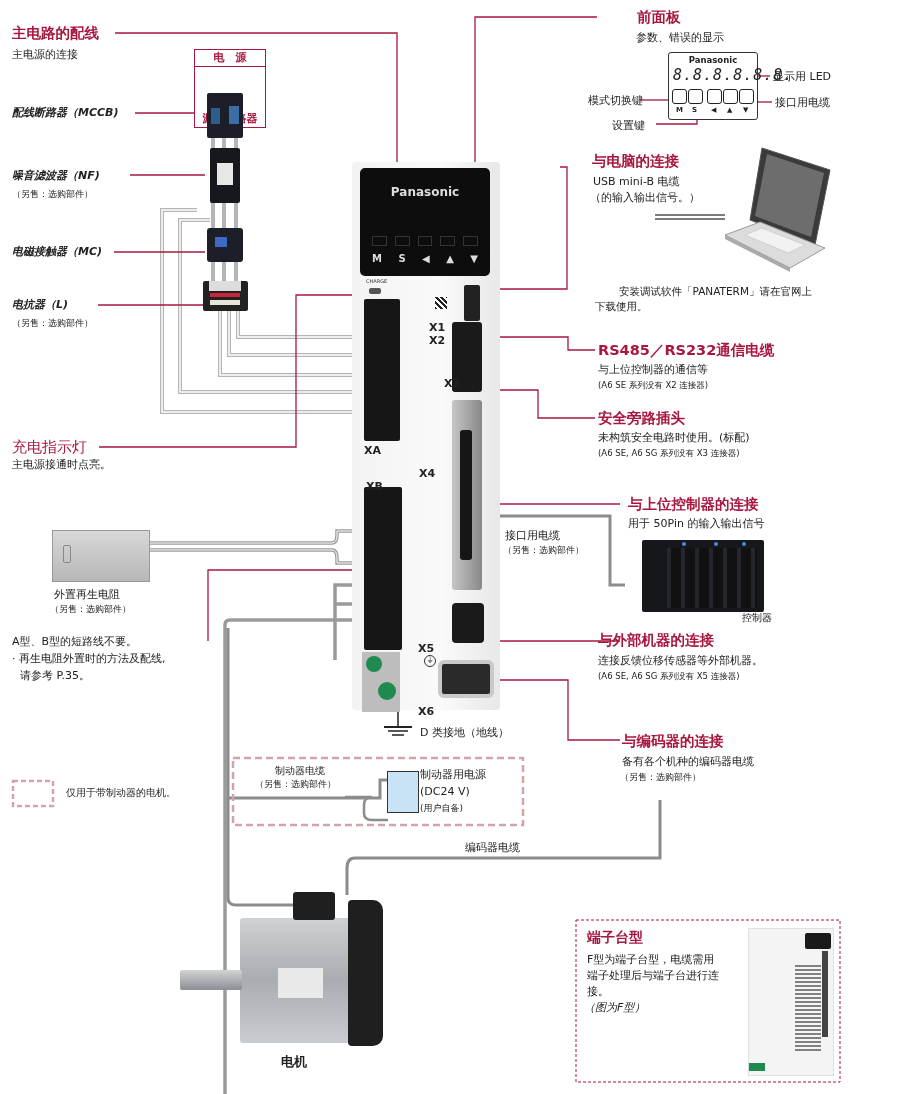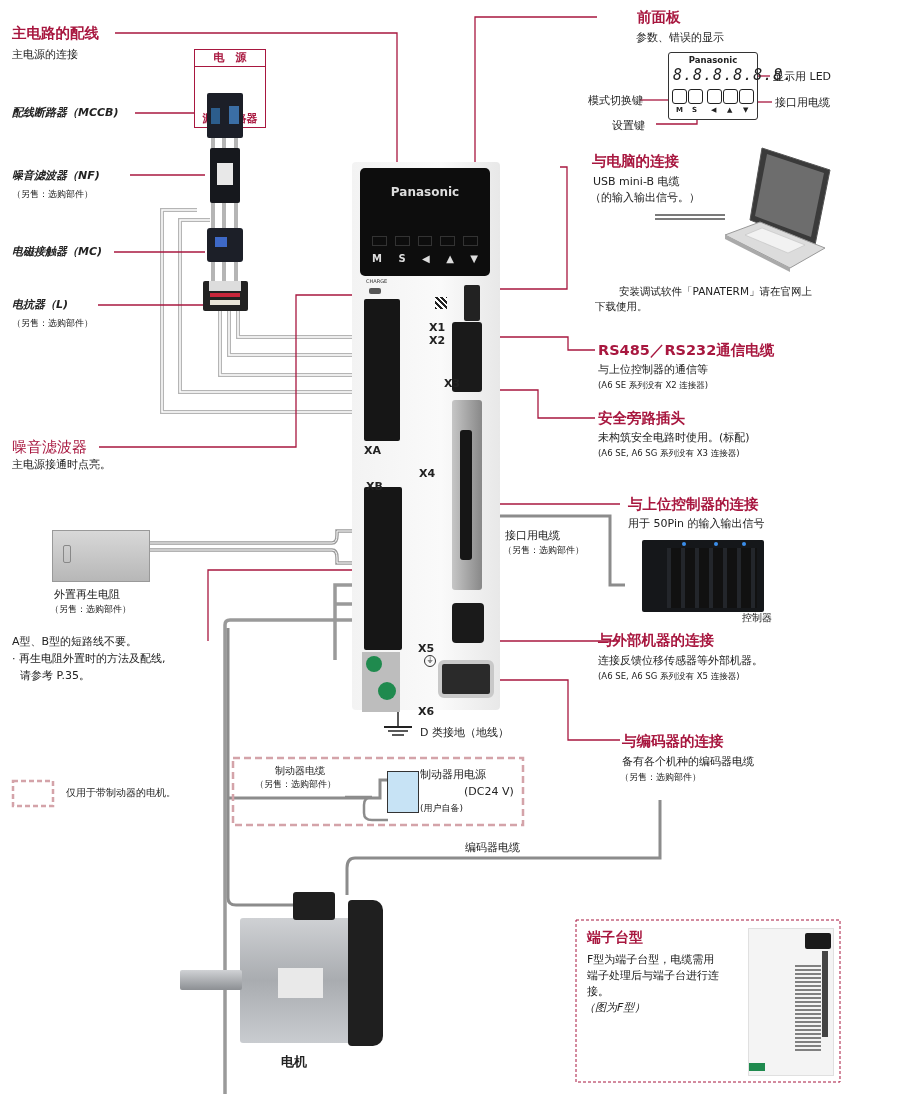--- a/index.html
+++ b/index.html
@@ -148,21 +148,21 @@
 </div>
 <div class="dev" style="left:207px;top:228px;width:36px;height:34px;background:#1c1f28;border-radius:3px;">
   <div style="position:absolute;left:8px;top:9px;width:12px;height:10px;background:#3e69c7;"></div>
 </div>
 <div class="dev" style="left:203px;top:281px;width:45px;height:30px;background:#222;border-radius:2px;">
   <div style="position:absolute;left:6px;top:0;width:32px;height:10px;background:#ddd;"></div>
   <div style="position:absolute;left:7px;top:12px;width:30px;height:4px;background:#c8263b;"></div>
   <div style="position:absolute;left:7px;top:19px;width:30px;height:5px;background:#e9e5d8;"></div>
 </div>
 
-<div class="abs title" style="left:12px;top:438px;font-weight:normal;font-size:15px;">噪音滤波器</div>
+<div class="abs title" style="left:12px;top:438px;font-weight:normal;font-size:15px;">充电指示灯</div>
 <div class="abs t-normal" style="left:12px;top:456px;">主电源接通时点亮。</div>
 
 <div class="dev" style="left:52px;top:530px;width:96px;height:50px;background:linear-gradient(#d8d8d8,#b7b7b7);border:1px solid #999;">
   <div style="position:absolute;left:10px;top:14px;width:6px;height:16px;border:1px solid #888;border-radius:2px;"></div>
 </div>
 <div class="abs t-normal" style="left:54px;top:586px;">外置再生电阻</div>
 <div class="abs t-small" style="left:50px;top:602px;">（另售：选购部件）</div>
 <div class="abs t-normal" style="left:12px;top:633px;">A型、B型的短路线不要。</div>
 <div class="abs t-normal" style="left:12px;top:650px;">· 再生电阻外置时的方法及配线,</div>
 <div class="abs t-normal" style="left:20px;top:667px;">请参考 P.35。</div>
@@ -278,21 +278,21 @@
 
 <div class="abs title" style="left:622px;top:732px;">与编码器的连接</div>
 <div class="abs t-normal" style="left:622px;top:753px;">备有各个机种的编码器电缆</div>
 <div class="abs t-small" style="left:620px;top:770px;">（另售：选购部件）</div>
 <div class="abs t-normal" style="left:465px;top:839px;">编码器电缆</div>
 
 <div class="abs t-small" style="left:275px;top:764px;font-size:10px;">制动器电缆</div>
 <div class="abs t-small" style="left:255px;top:777px;">（另售：选购部件）</div>
 <div class="dev" style="left:387px;top:771px;width:30px;height:40px;background:#c7e3f5;border:1px solid #333;"></div>
 <div class="abs t-normal" style="left:420px;top:766px;">制动器用电源</div>
-<div class="abs t-normal" style="left:420px;top:783px;padding-left:44px;">(DC24 V)</div>
+<div class="abs t-normal" style="left:420px;top:783px;">(DC24 V)</div>
 <div class="abs t-small" style="left:420px;top:801px;">(用户自备)</div>
 
 <div class="dev" style="left:240px;top:918px;width:120px;height:125px;background:linear-gradient(#cfd1d4,#a9acb0 50%,#c9ccd0);border-radius:3px;">
   <div style="position:absolute;left:38px;top:50px;width:45px;height:30px;background:#e9e9e9;"></div>
 </div>
 <div class="dev" style="left:180px;top:970px;width:62px;height:20px;background:linear-gradient(#d0d2d5,#8c8f93);border-radius:2px;"></div>
 <div class="dev" style="left:348px;top:900px;width:35px;height:146px;background:#1f1f1f;border-radius:4px 10px 10px 4px;"></div>
 <div class="dev" style="left:293px;top:892px;width:42px;height:28px;background:#1f1f1f;border-radius:3px;"></div>
 <div class="abs" style="left:281px;top:1053px;font-weight:bold;font-size:13px;">电机</div>
 

